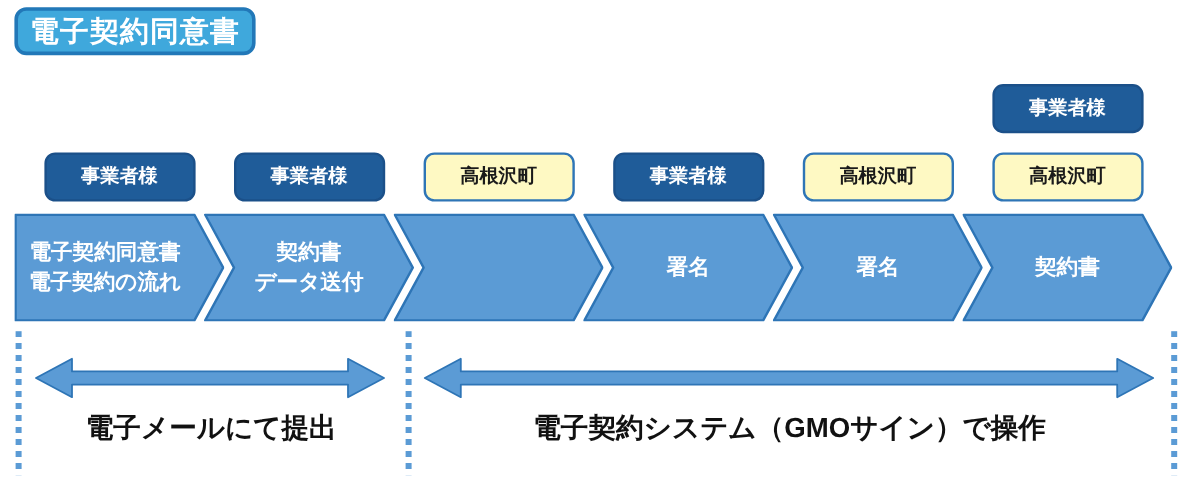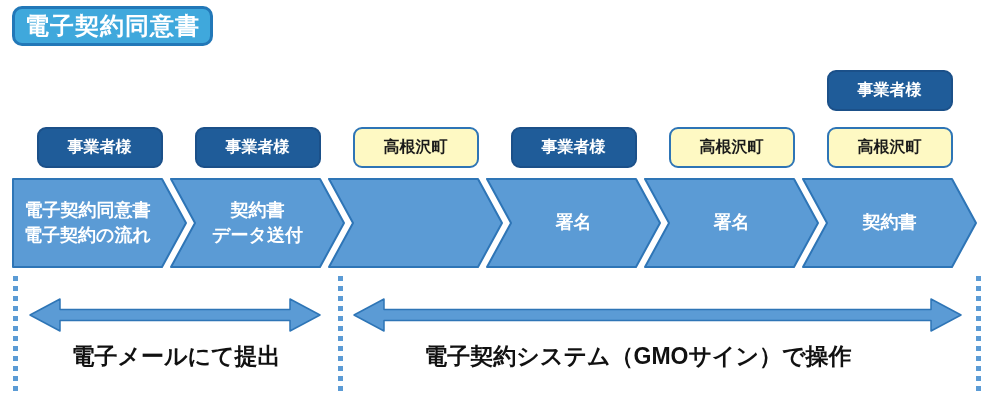--- a/index.html
+++ b/index.html
@@ -100,21 +100,21 @@
   .phase-label {
     position: absolute;
     top: 341px;
     font-size: 23px;
     font-weight: bold;
     color: #111111;
     text-align: center;
     white-space: nowrap;
   }
   .label-email  { left: 13px;  width: 326px; }
-  .label-system { left: 319px; width: 638px; }
+  .label-system { left: 339px; width: 638px; }
 </style>
 </head>
 <body>
 
 <div class="stage">
 
   <div class="title-badge">電子契約同意書</div>
 
   <div class="step step-first" style="left:12px">
     <div class="badge dark">事業者様</div>

